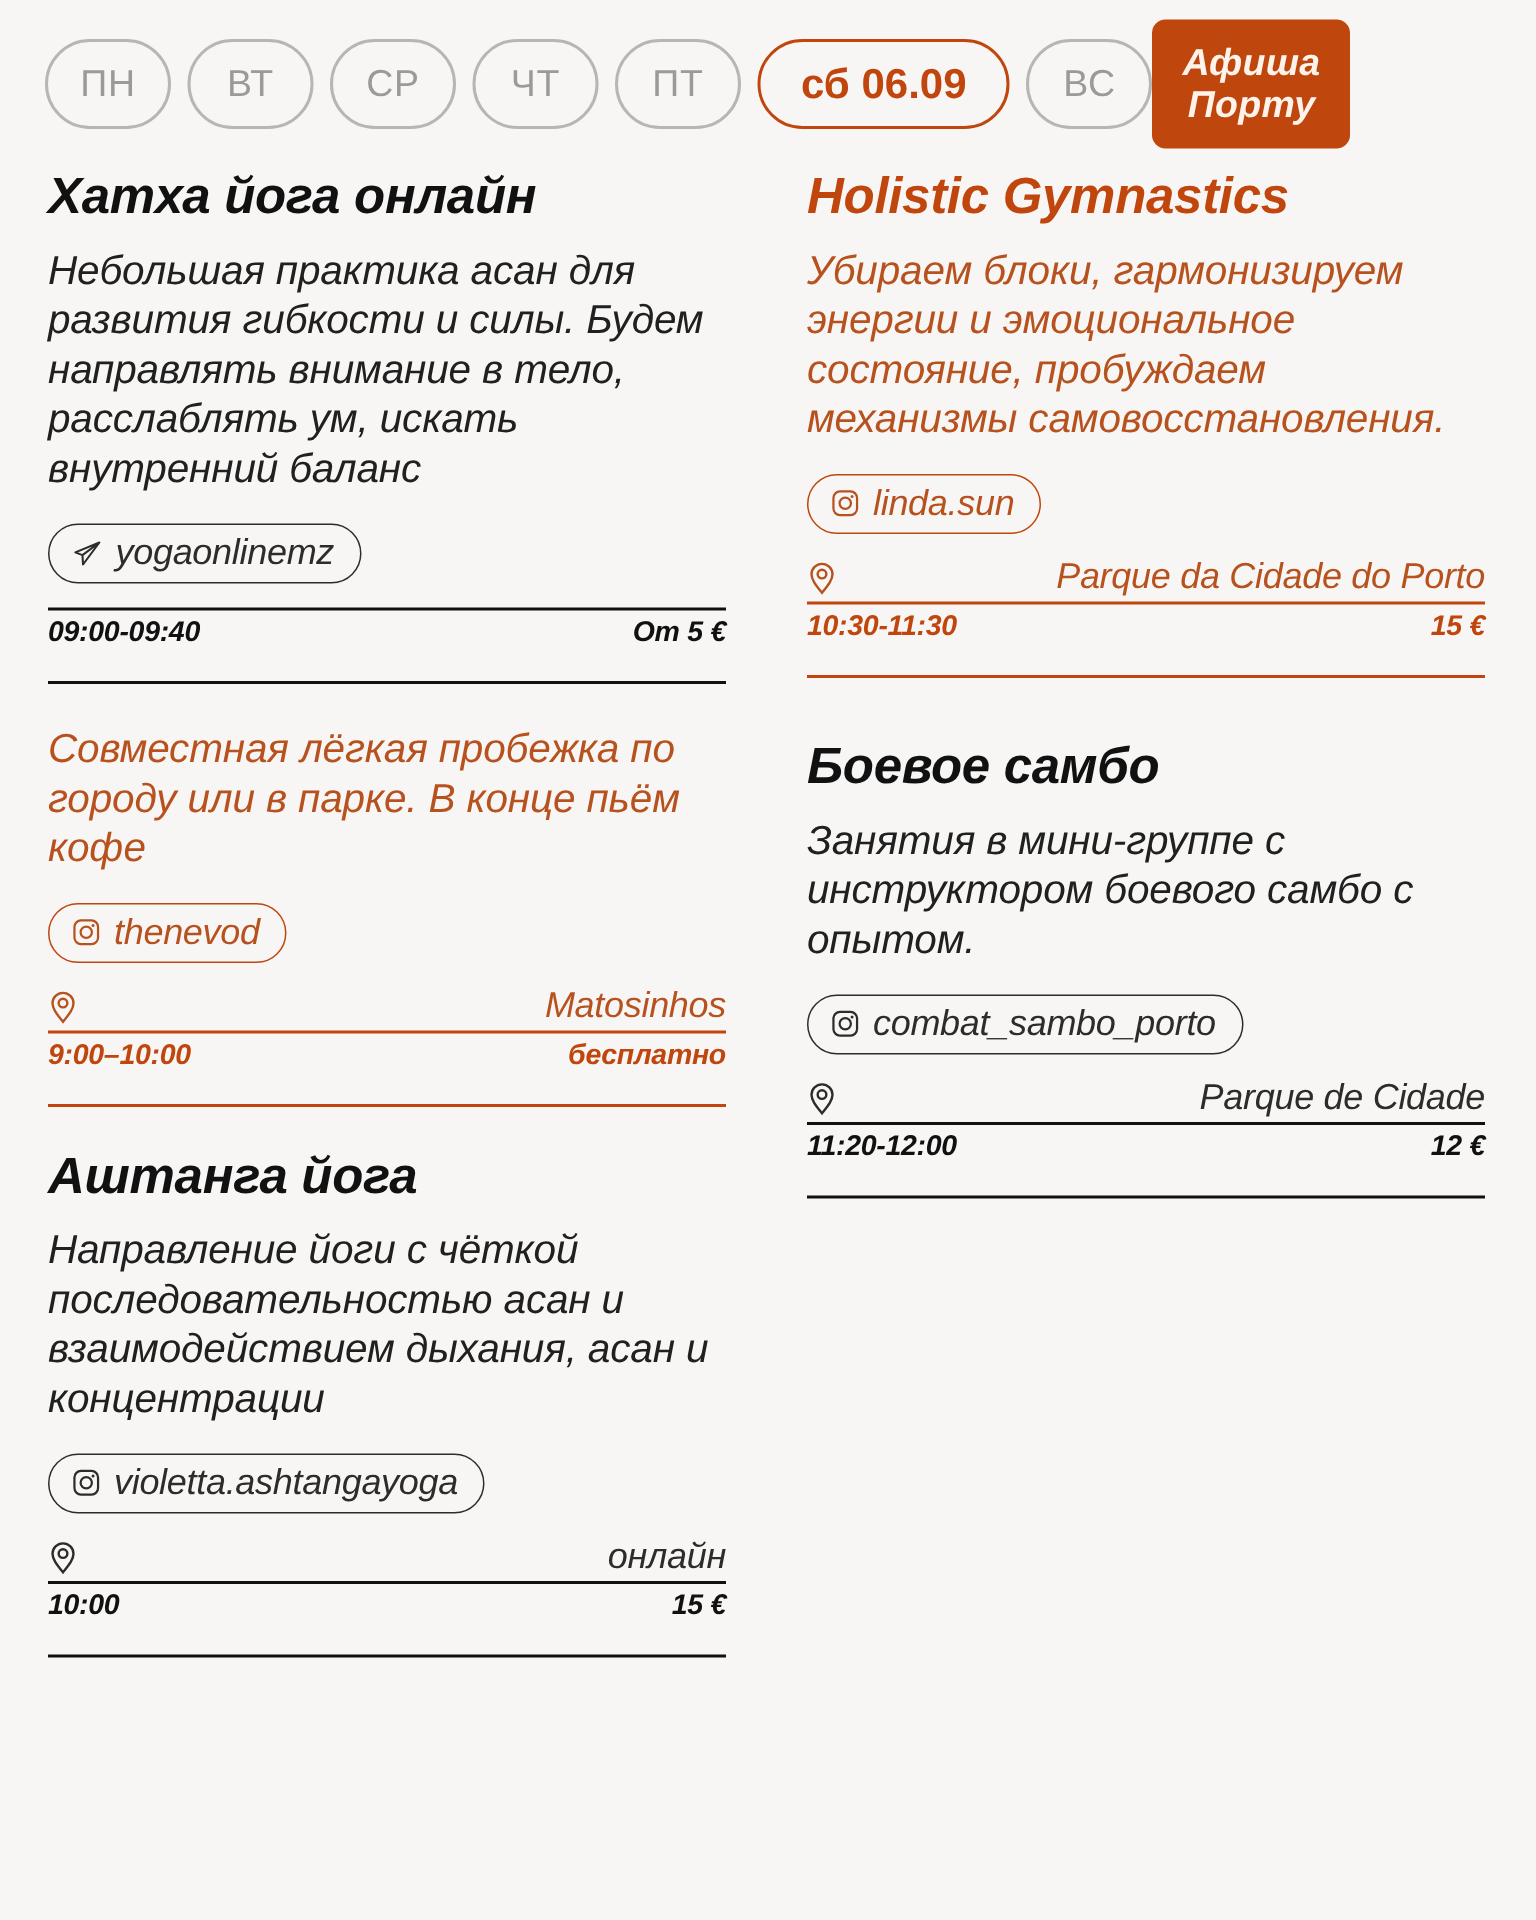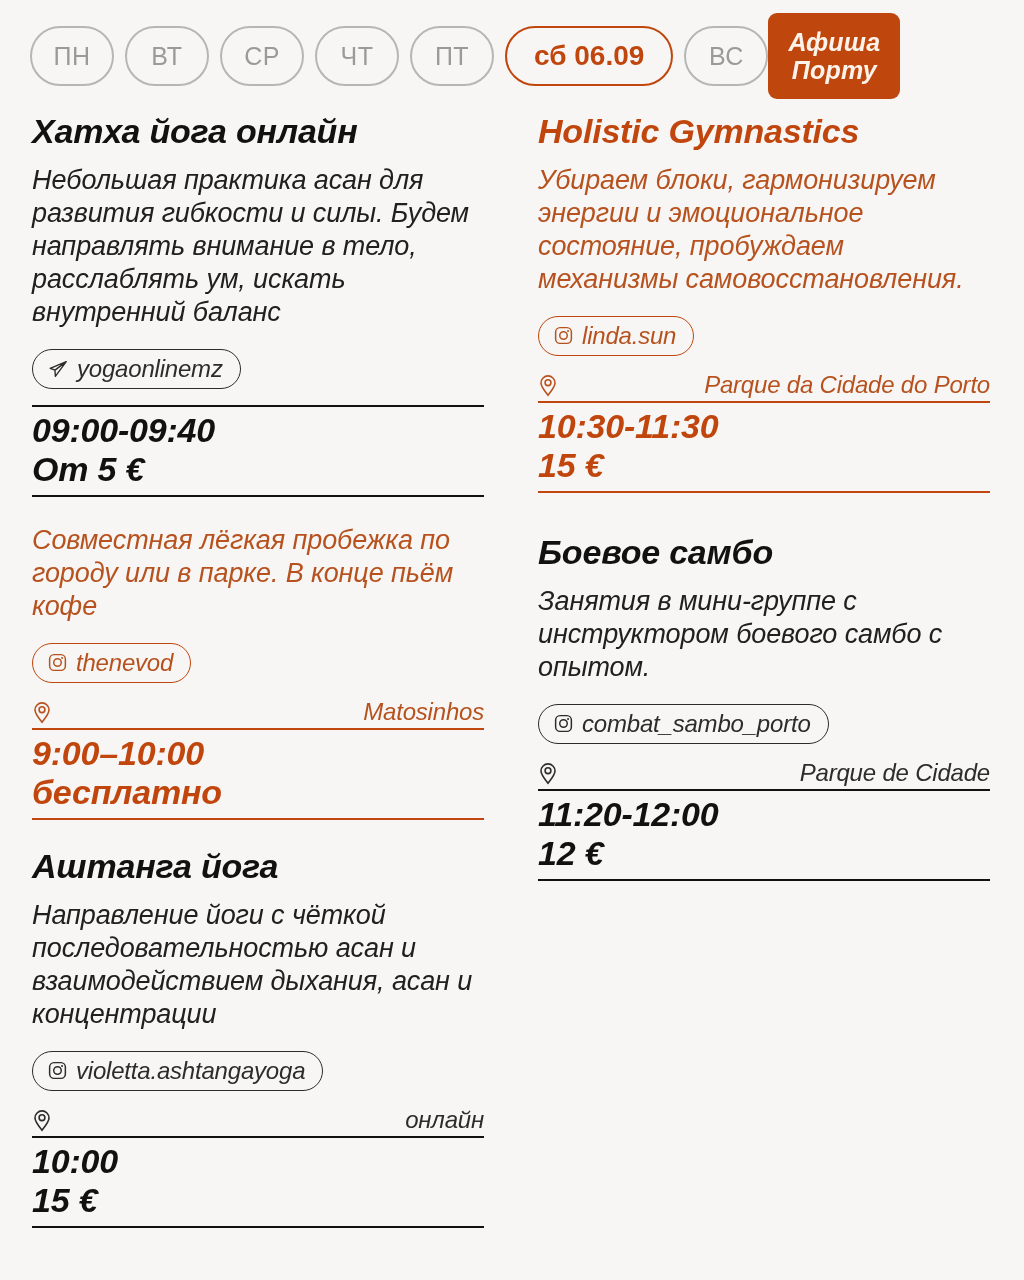--- a/index.html
+++ b/index.html
@@ -155,26 +155,25 @@
   .card.accent .loc-row { color: #b7521f; }
   .loc-row svg { display: block; flex: 0 0 auto; }
 
   
   .time-strip {
     display: flex;
     align-items: baseline;
     justify-content: space-between;
     border-top: 2.5px solid #111111;
     border-bottom: 2.5px solid #111111;
-    padding: 4px 0 6px;
-    font-size: 34px;
+    padding: 4px 0 21px;
+    font-size: 19px;
     font-weight: 700;
     color: #111111;
     letter-spacing: -.2px;
-    flex-direction: column;
   }
   .card.accent .time-strip {
     border-top-color: #c0460d;
     border-bottom-color: #c0460d;
     color: #c0460d;
   }
 
   .card.spaced-top { margin-top: 27px; }
   .card.gap-lg { margin-top: 40px; }
 </style>

